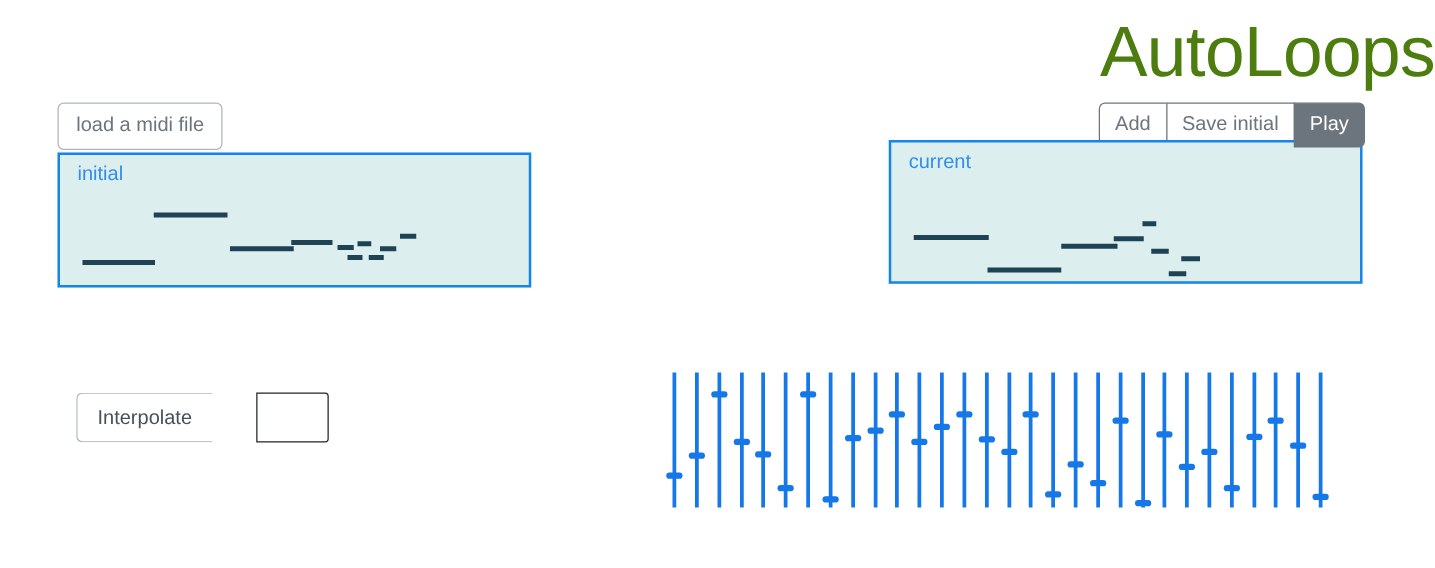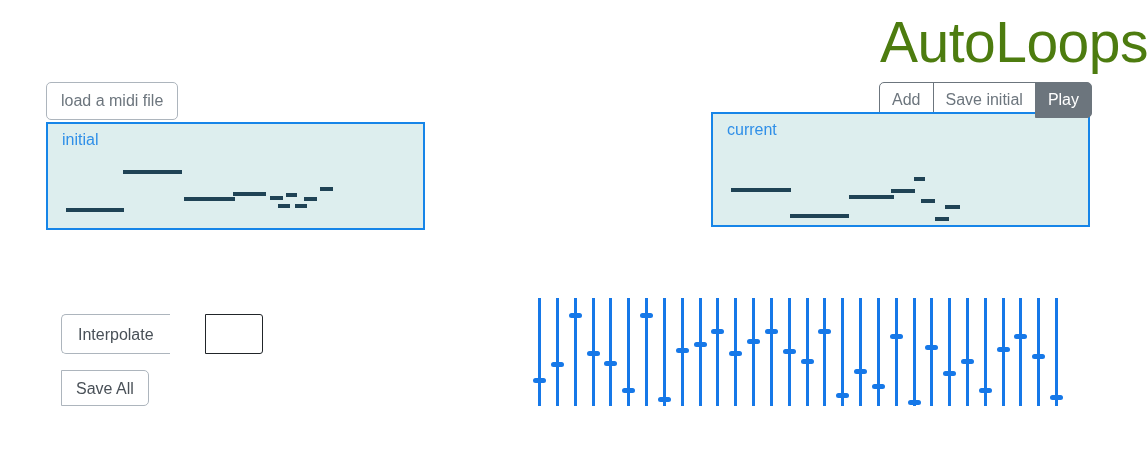--- a/index.html
+++ b/index.html
@@ -258,21 +258,20 @@
       <div class="note" style="left: 222px; top: 103px; width: 14px;"></div>
     </div>
 </div>
 
 <div id="interpolate-group">
   <button id="interpolate-button">Interpolate</button>
   <input id="interpolate-input" type="text" value="" style="">
 </div>
 
 <div id="filename-group">
-  <button id="save-all-button">Save All</button>
 </div>
 
 <div id="slider-bank">
     <div class="slider" style="left: 0px;">
       <div class="slider-thumb" style="top: 80px;"></div>
     </div>
     <div class="slider" style="left: 18px;">
       <div class="slider-thumb" style="top: 64px;"></div>
     </div>
     <div class="slider" style="left: 36px;">

